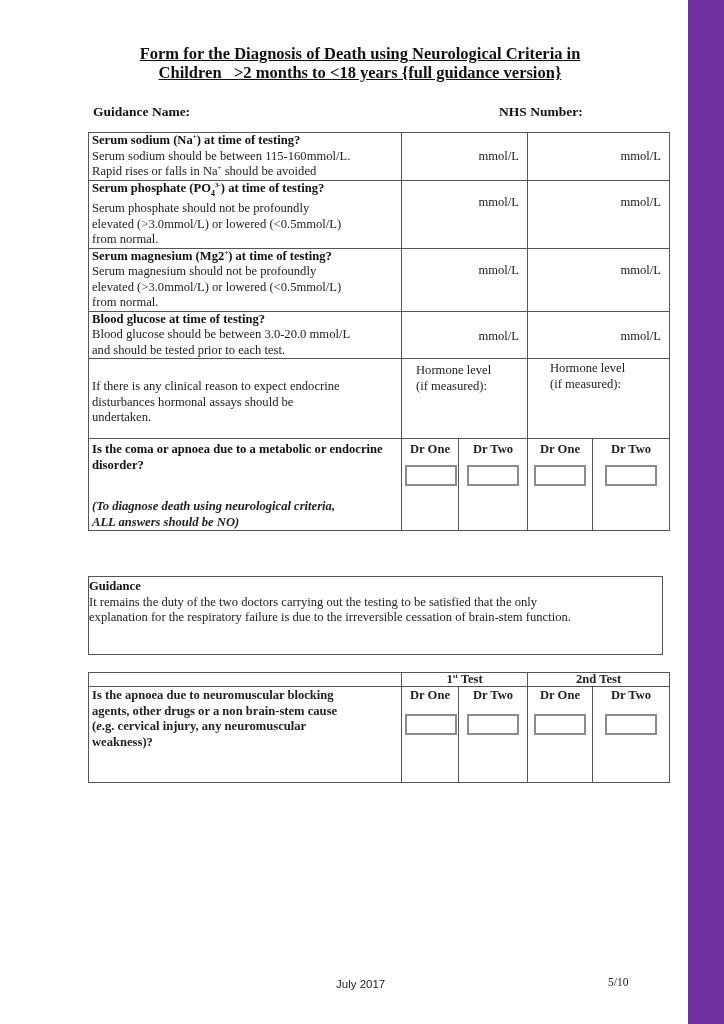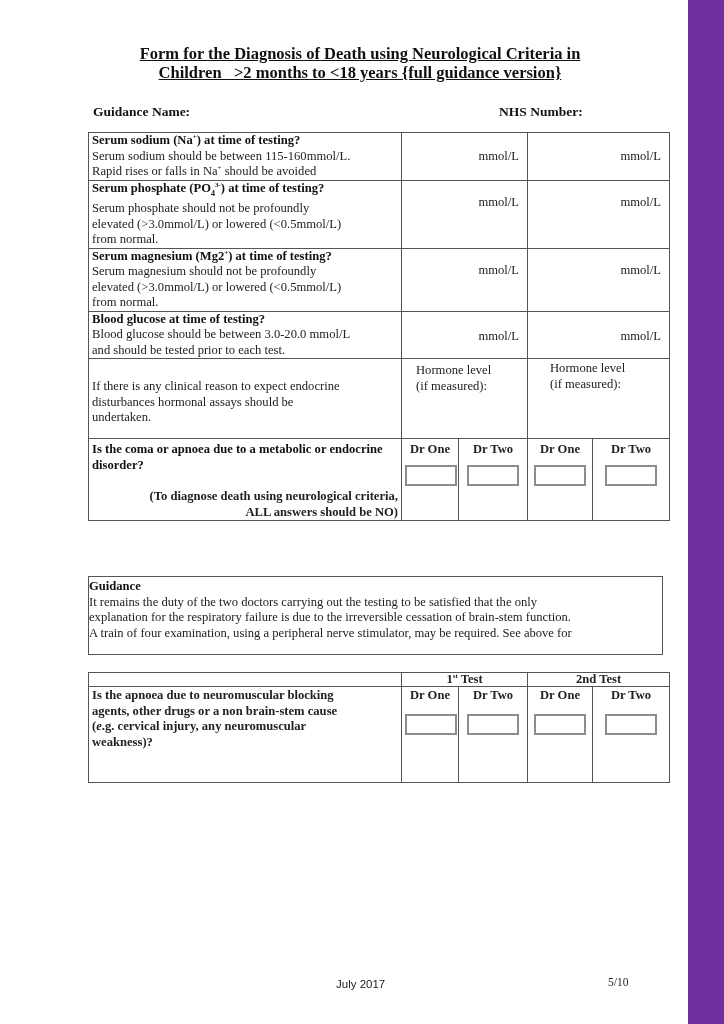--- a/index.html
+++ b/index.html
@@ -17,21 +17,21 @@
   .t1 { position: absolute; left: 88px; top: 132px; width: 581px; border-collapse: collapse; table-layout: fixed; }
   .t1 td, .t2 td {
     border: 1.3px solid #555; vertical-align: top; padding: 0 3px;
     font-family: "Liberation Serif", serif; font-size: 12.6px; line-height: 15.5px; color: #222;
   }
   .q { font-weight: bold; color: #111; }
   .unit { text-align: right; padding-right: 8px !important; padding-top: 16px !important; }
   .hormone { padding-left: 14px !important; padding-top: 4px !important; }
   .drhead { text-align: center; font-weight: bold; font-size: 12.6px; }
   .checkbox { display: block; width: 52px; height: 21px; border: 2px solid #8c8c8c; background: #fff; margin: 7px auto 0 auto; box-sizing: border-box; }
-  .note { text-align: right; font-weight: bold; margin-top: 16px; }
+  .note { text-align: left; font-weight: bold; margin-top: 26px; font-style: italic; }
   .guidance {
     position: absolute; left: 88px; top: 576px; width: 575px; height: 79px; border: 1.3px solid #555;
     padding: 2px 0; box-sizing: border-box; font-family: "Liberation Serif", serif; font-size: 12.6px; line-height: 15.5px; color: #222;
   }
   .guidance .gh { font-weight: bold; color: #111; }
   .red { color: #d42020; }
   .t2 { position: absolute; left: 88px; top: 672px; width: 581px; border-collapse: collapse; table-layout: fixed; }
   .t2 .hdr { text-align: center; font-weight: bold; line-height: 13px; }
   sup { font-size: 7px; line-height: 0; }
   .footer-date { position: absolute; left: 336px; top: 978px; font-family: Liberation Sans, sans-serif; font-size: 11.5px; color: #222; }
@@ -137,21 +137,20 @@
       <span class="checkbox"></span>
     </td>
   </tr>
 </tbody>
   </table>
 
 <div class="guidance">
   <div class="gh">Guidance</div>
   <div>It remains the duty of the two doctors carrying out the testing to be satisfied that the only</div>
   <div>explanation for the respiratory failure is due to the irreversible cessation of brain-stem function.</div>
-  <div>A train of four examination, using a peripheral nerve stimulator, may be required. See above for</div>
 </div>
 
 <table class="t2">
   <colgroup>
     <col style="width:313px">
       <col style="width:57px">
       <col style="width:69px">
       <col style="width:65px">
       <col style="width:77px">
   </colgroup>

